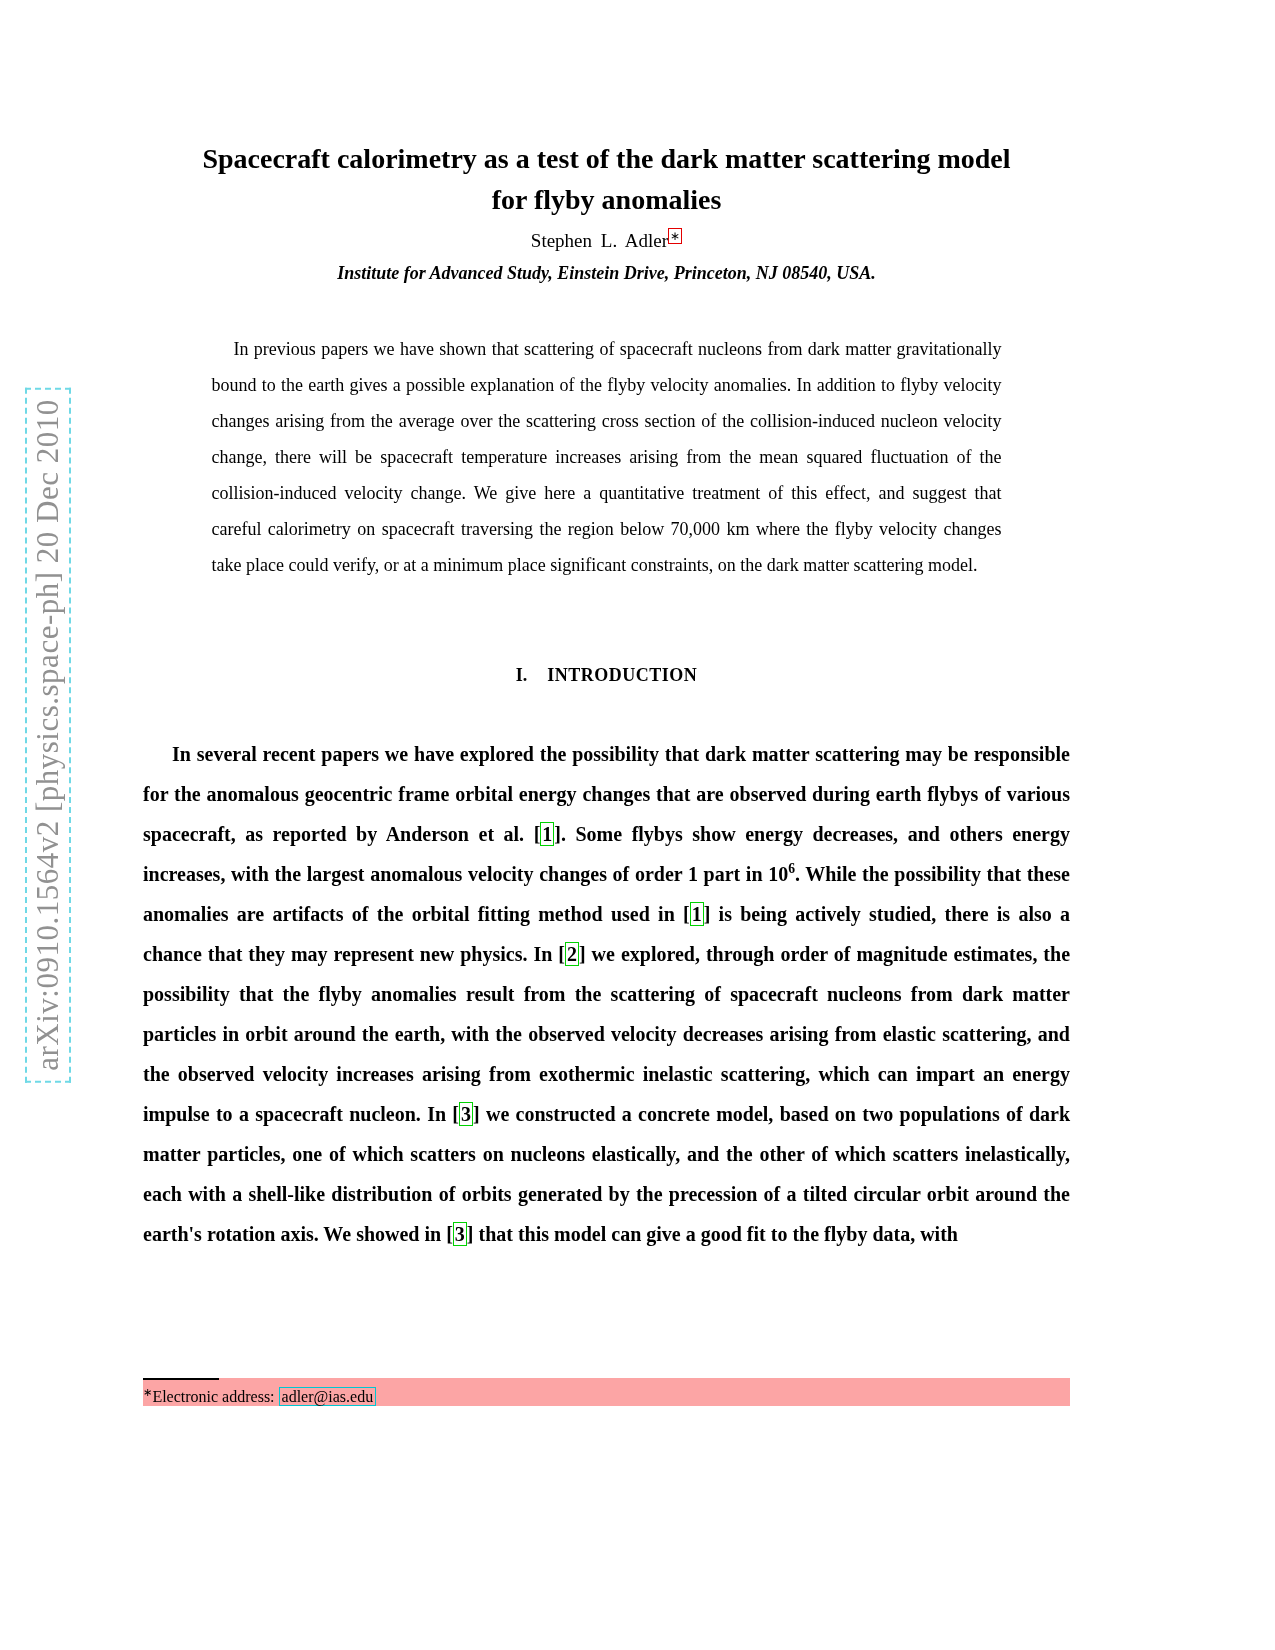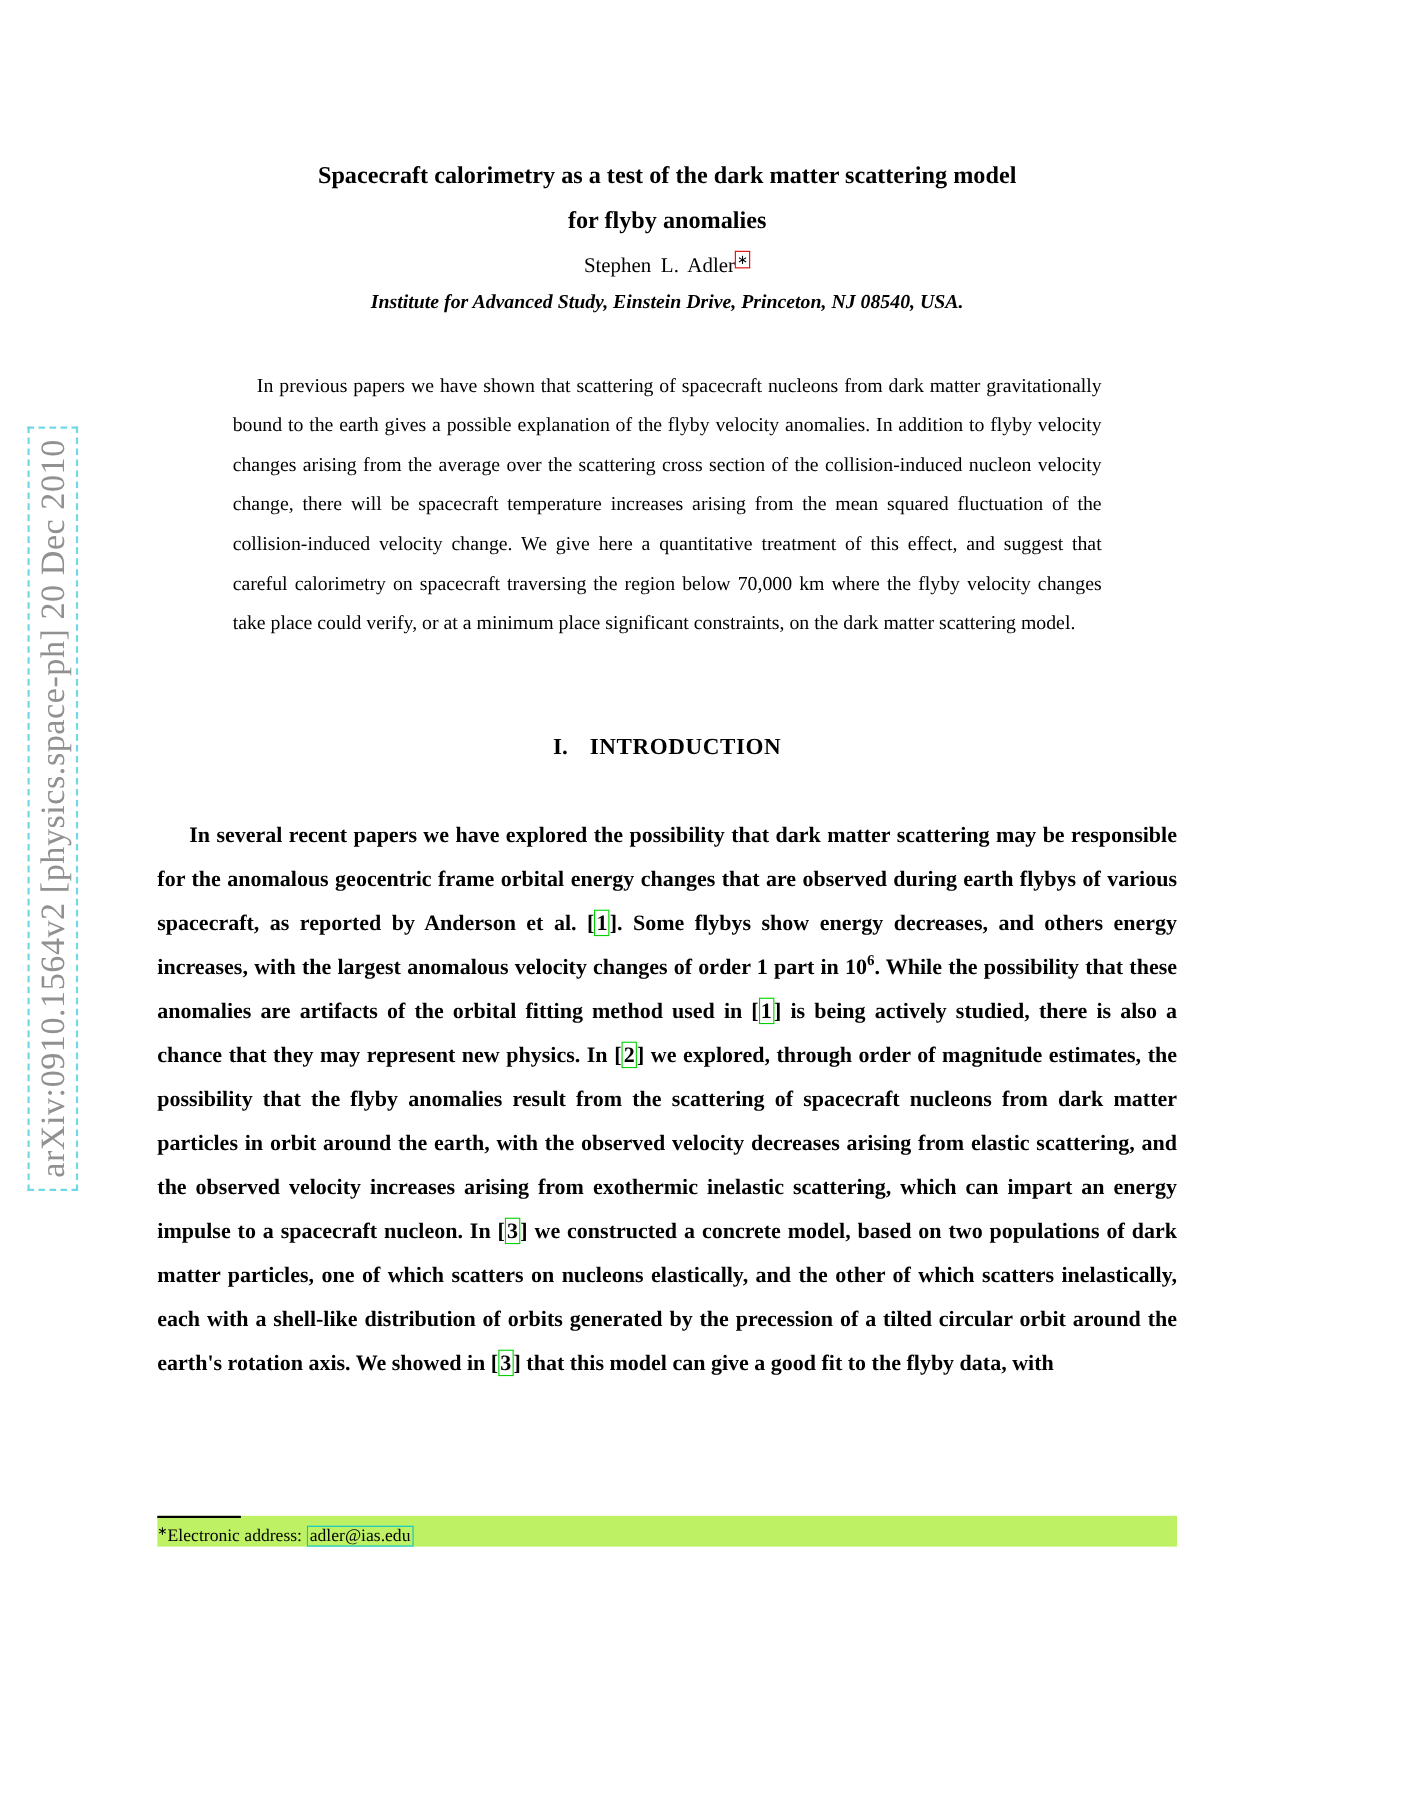--- a/index.html
+++ b/index.html
@@ -31,21 +31,21 @@
 
   .content {
     position: absolute;
     left: 143px;
     top: 0;
     width: 927px;
   }
 
   .title {
     margin: 138px 0 0 0;
-    font-size: 22px;
+    font-size: 28px;
     font-weight: bold;
     text-align: center;
     line-height: 41px;
   }
 
   .author-line {
     margin-top: 10px;
     text-align: center;
     font-size: 19px;
     word-spacing: 4px;
@@ -71,21 +71,21 @@
     margin: 47px auto 0 auto;
     font-size: 18px;
     line-height: 36px;
     text-align: justify;
     text-indent: 22px;
   }
 
   .section-heading {
     margin-top: 82px;
     text-align: center;
-    font-size: 21px;
+    font-size: 18px;
     font-weight: bold;
   }
   .section-heading .sec-title { margin-left: 20px; letter-spacing: 0.5px; }
 
   .body-para {
     margin-top: 48px;
     font-size: 20px;
     line-height: 40px;
     text-align: justify;
     text-indent: 29px;
@@ -102,21 +102,21 @@
     vertical-align: super;
     font-size: 0.68em;
     line-height: 1;
   }
 
   .footnote {
     position: absolute;
     left: 143px;
     top: 1378px;
     width: 927px;
-    background: #bef264;
+    background: #fca5a5;
   }
   .footnote-rule {
     width: 76px;
     border-top: 2px solid #000000;
     margin-bottom: 7px;
   }
   .footnote-text { font-size: 16px; }
   .footnote-text sup {
     vertical-align: super;
     font-size: 0.7em;

